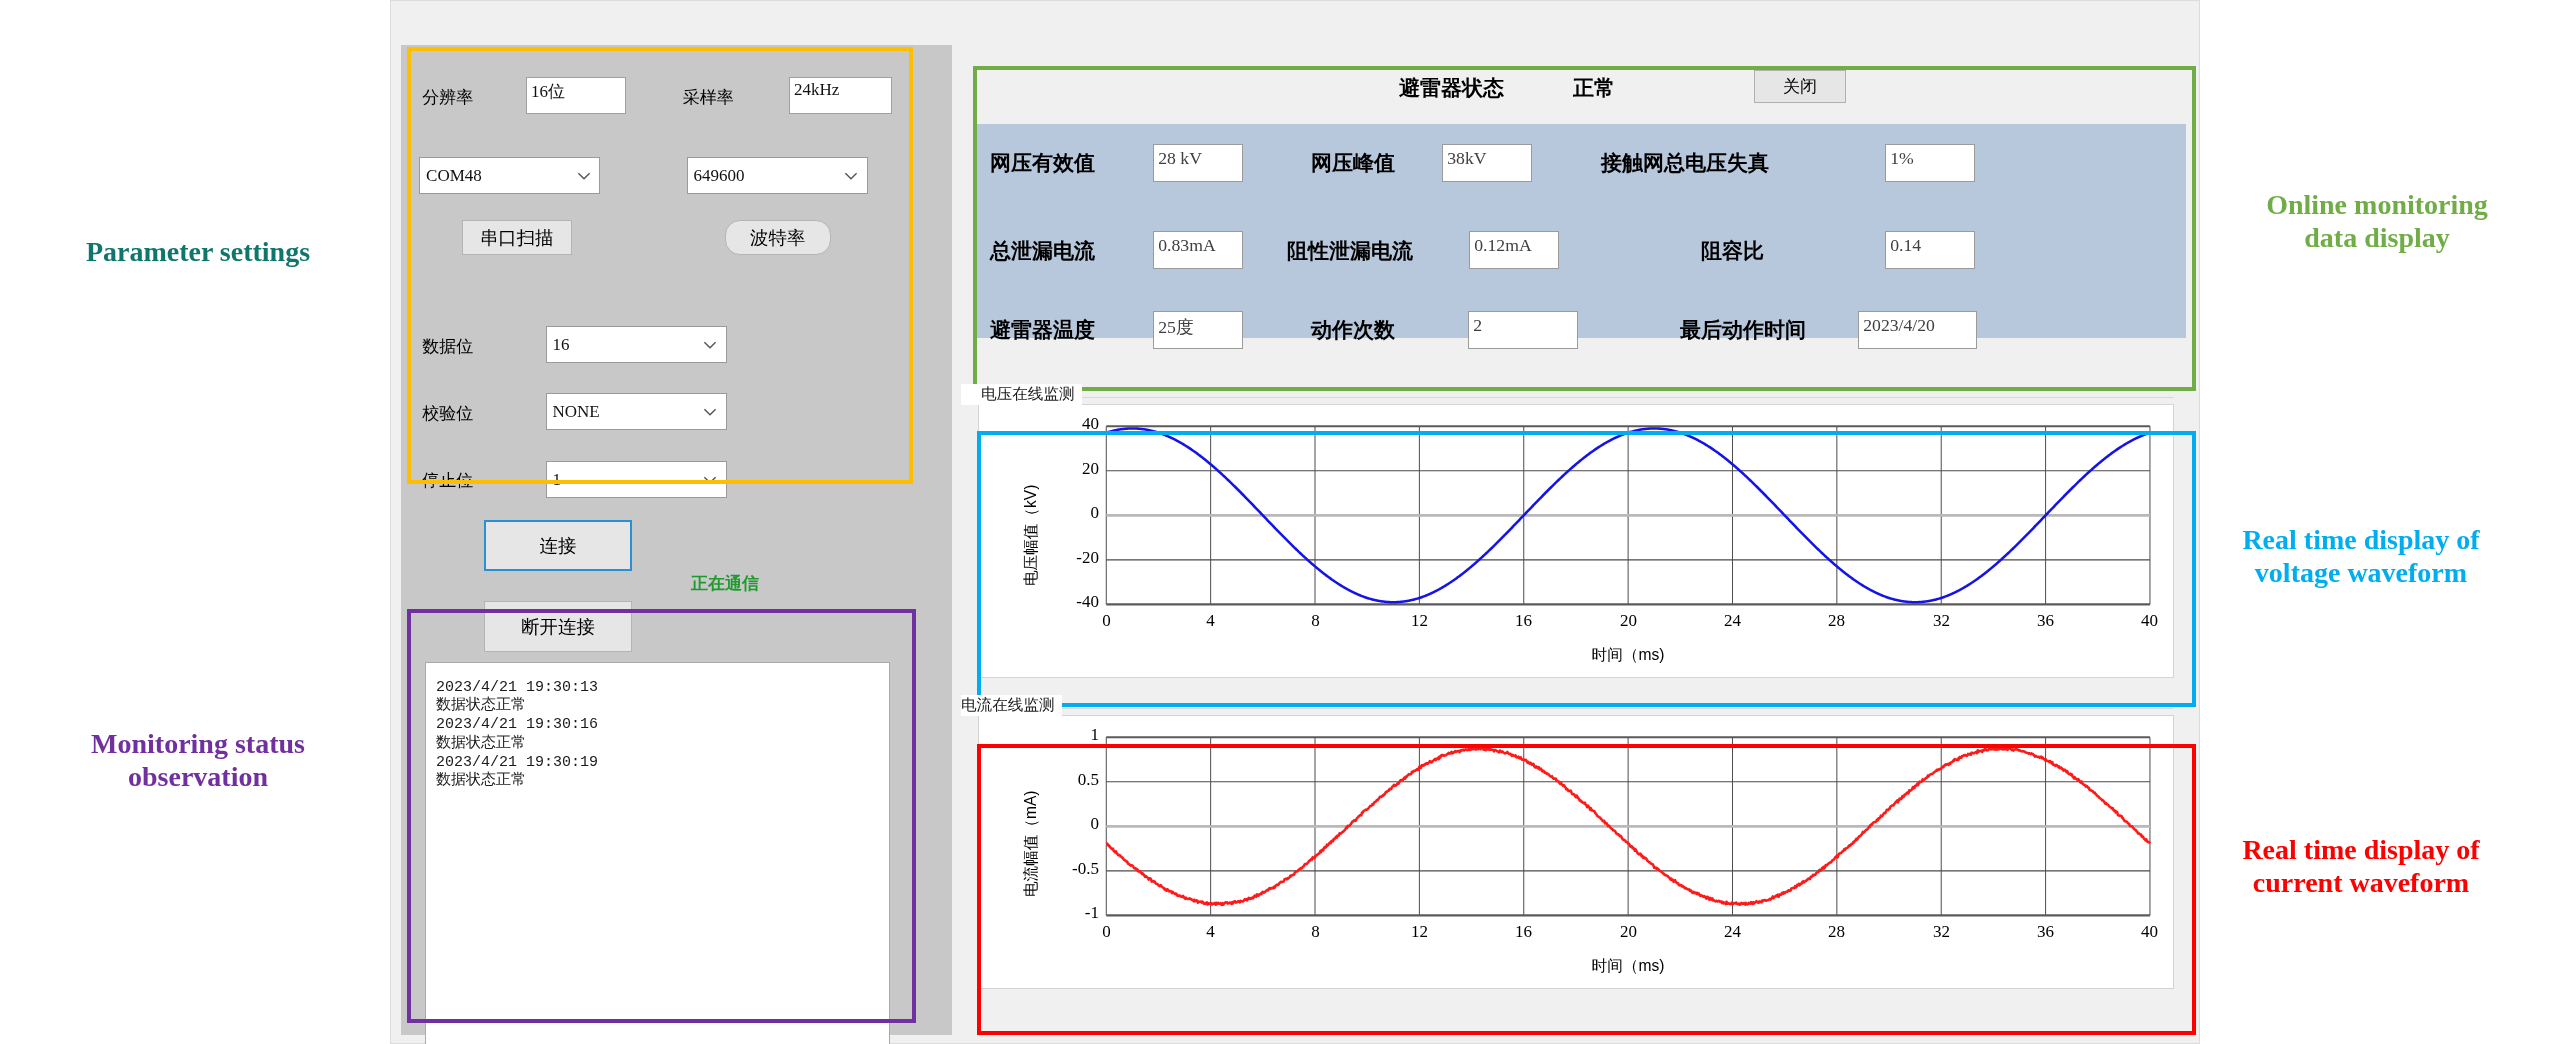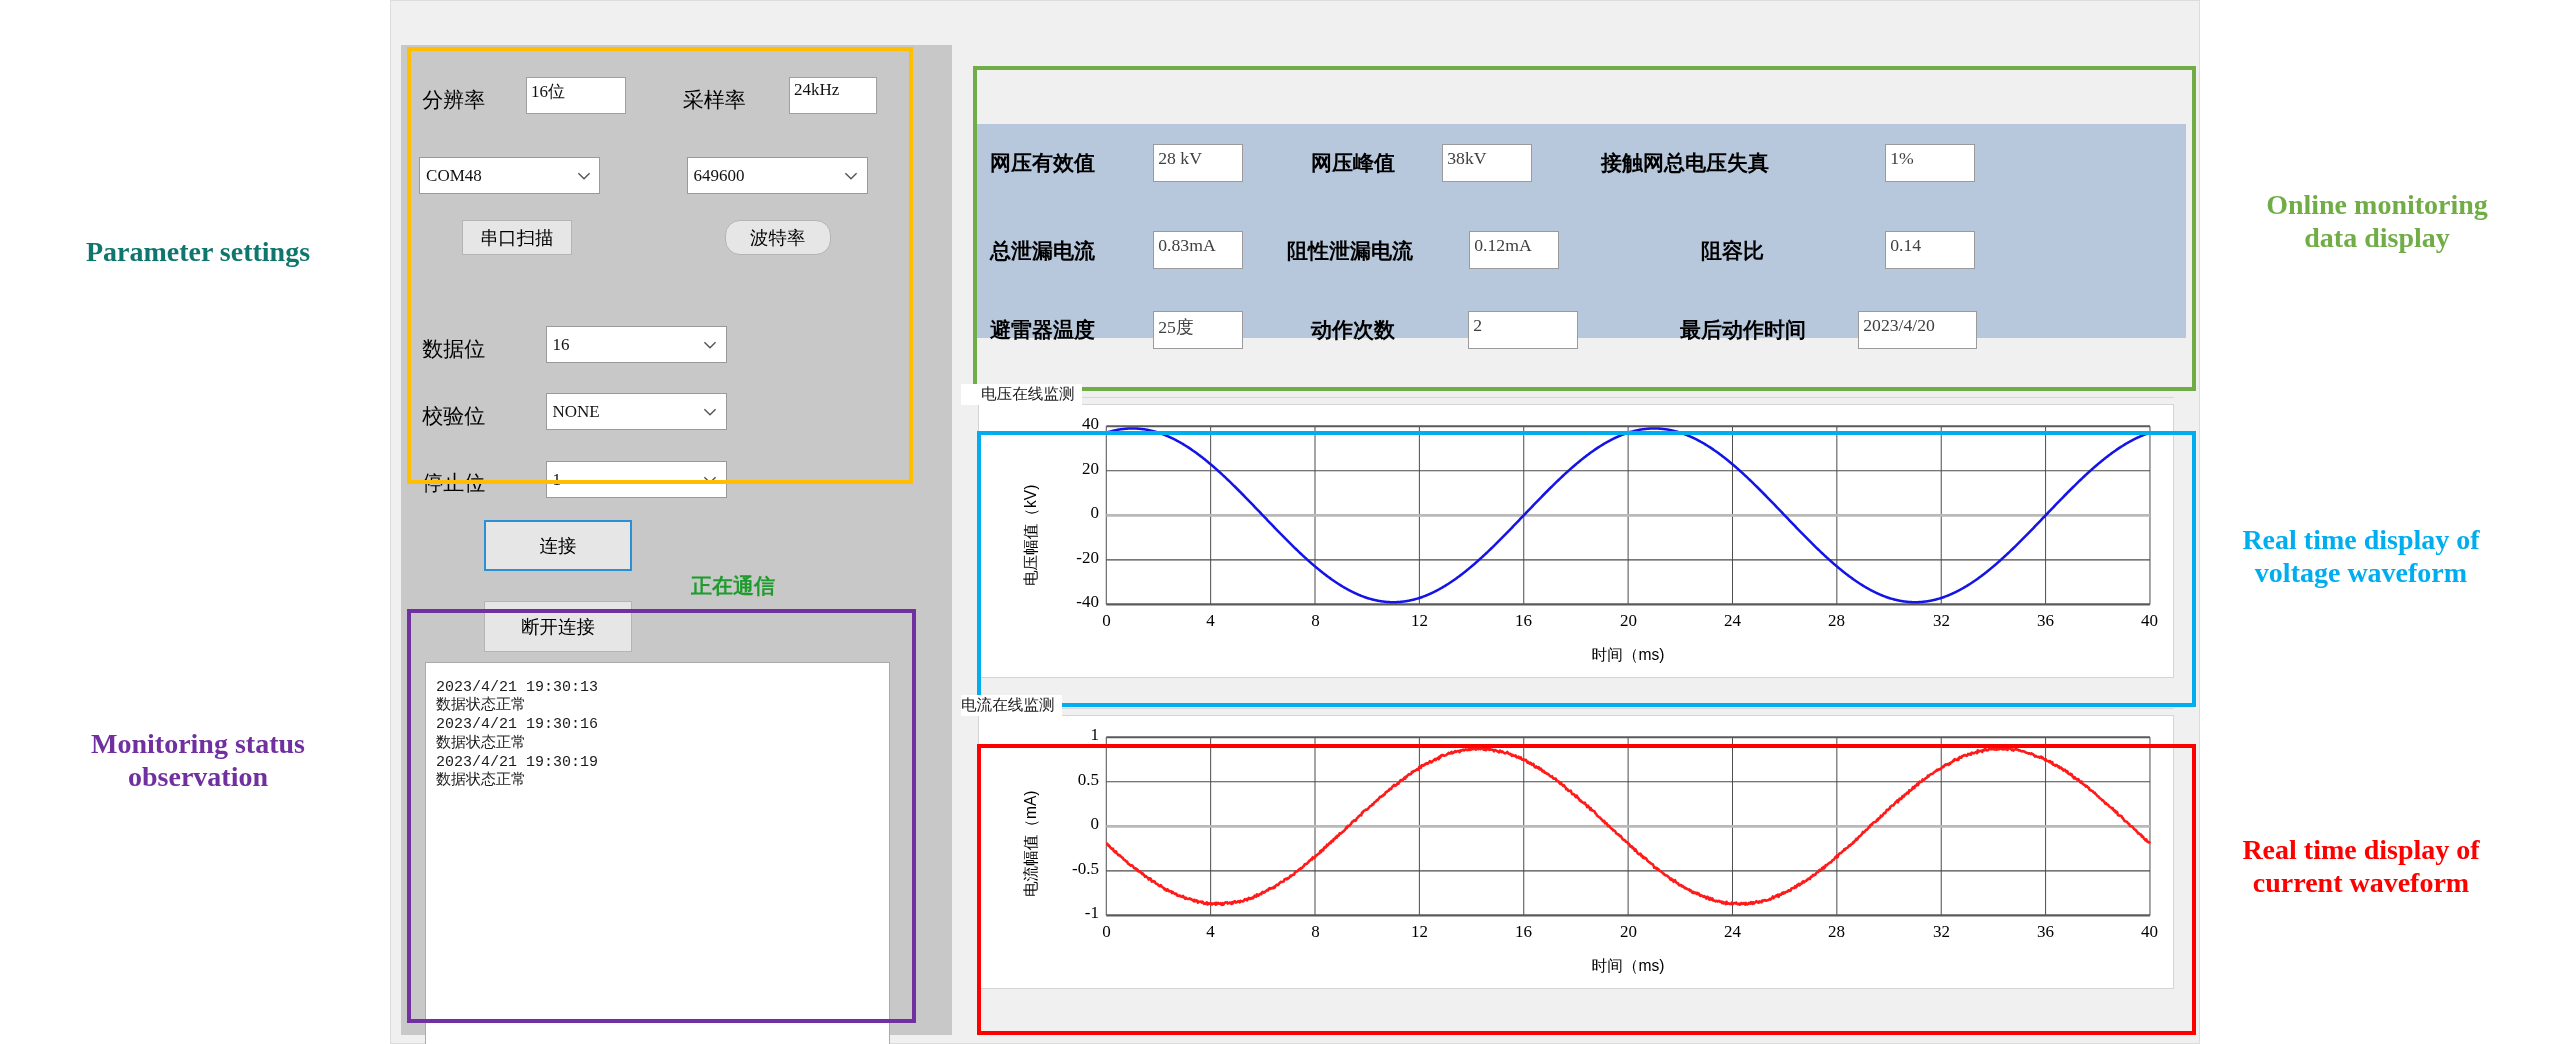--- a/index.html
+++ b/index.html
@@ -13,21 +13,21 @@
   #title-icon .sq2{position:absolute;left:7.8px;top:0px;width:12px;height:8.5px;background:#f2b01e;}
   #title-icon .sq3{position:absolute;left:7.8px;top:9.2px;width:12px;height:7.8px;background:#e6eef7;border:0.7px solid #9ab;box-sizing:border-box;}
   #title-text{margin-left:10px;font-size:19px;color:#1b1b1b;letter-spacing:0.7px;}
   .winbtn{position:absolute;top:0;height:44px;width:78px;display:flex;align-items:center;justify-content:center;}
   #btn-min{right:156px;}#btn-max{right:78px;}#btn-close{right:0px;}
   .winbtn svg{display:block;}
 
   
   #left-panel{position:absolute;left:10px;top:44px;width:551px;height:990px;background:#c8c8c8;}
   #param-group{position:absolute;left:5.7px;top:7px;width:537px;height:438px;background:#c8c8c8;}
-  .lbl{position:absolute;font-size:21px;color:#000;white-space:nowrap;font-family:Liberation Serif, serif;}
+  .lbl{position:absolute;font-size:17px;color:#000;white-space:nowrap;font-family:Liberation Serif, serif;}
   .tbox{position:absolute;background:#ffffff;border:0.7px solid #a0a0a0;box-sizing:border-box;font-size:17px;color:#111;padding:1.4px 0 0 4.2px;font-family:"Liberation Serif",serif;}
   .combo{position:absolute;background:#ffffff;border:0.7px solid #9a9a9a;box-sizing:border-box;font-size:17px;color:#111;padding-left:5.7px;display:flex;align-items:center;font-family:"Liberation Serif",serif;}
   .combo .chev{position:absolute;right:8.5px;top:50%;transform:translateY(-50%);}
   .btn{position:absolute;background:#e6e6e6;border:0.7px solid #b4b4b4;box-sizing:border-box;display:flex;align-items:center;justify-content:center;font-size:18.4px;color:#000;}
   .btn.primary{border:2.1px solid #2b8fd4;background:#e6e6e6;}
 
   
   #log-box{position:absolute;left:24px;top:617px;width:465px;height:409px;background:#ffffff;border:0.7px solid #aaaaaa;box-sizing:border-box;padding:15.6px 7px 0 10px;font-family:"Liberation Mono",monospace;font-size:15px;line-height:1.25;color:#1a1a1a;white-space:pre;overflow:hidden;}
 
   
@@ -61,21 +61,21 @@
 <div id="app-window">
 
 
   <div id="left-panel">
 
     <div id="param-group">
       <div class="lbl" style="left:15.6px;top:34px;">分辨率</div>
       <div class="tbox" style="left:119px;top:25.4px;width:100px;height:37px;">16位</div>
 
       <div class="lbl" style="left:276px;top:34px;">采样率</div>
-      <div class="tbox" style="left:382px;top:25.4px;width:88px;height:37px;">24kHz</div>
+      <div class="tbox" style="left:382px;top:25.4px;width:103px;height:37px;">24kHz</div>
 
       <div class="combo" style="left:12.7px;top:105px;width:181px;height:37px;">
         <span>COM48</span>
         <span class="chev">
           <svg width="14" height="10" viewBox="0 0 20 14">
               <path d="M2 3 L10 11 L18 3" fill="none" stroke="#555" stroke-width="2"></path>
             </svg>
         </span>
       </div>
 
@@ -129,20 +129,25 @@
     <div id="log-box">2023/4/21 19:30:13
 数据状态正常
 2023/4/21 19:30:16
 数据状态正常
 2023/4/21 19:30:19
 数据状态正常</div>
   </div>
 
   <div id="right-area">
 
+    <div id="status-header">
+      <span class="st-lbl">避雷器状态</span>
+      <span class="st-val">正常</span>
+      <div id="close-btn">关闭</div>
+    </div>
 
     <div id="data-panel">
       <div class="dp-lbl" style="left:17px;top:25.4px;">网压有效值</div>
       <div class="dp-val" style="left:180px;top:20px;width:90px;height:38px;">28 kV</div>
       <div class="dp-lbl" style="left:338px;top:25.4px;">网压峰值</div>
       <div class="dp-val" style="left:469px;top:20px;width:90px;height:38px;">38kV</div>
       <div class="dp-lbl" style="left:628px;top:25.4px;">接触网总电压失真</div>
       <div class="dp-val" style="left:912px;top:20px;width:90px;height:38px;">1%</div>
 
       <div class="dp-lbl" style="left:17px;top:113px;">总泄漏电流</div>

